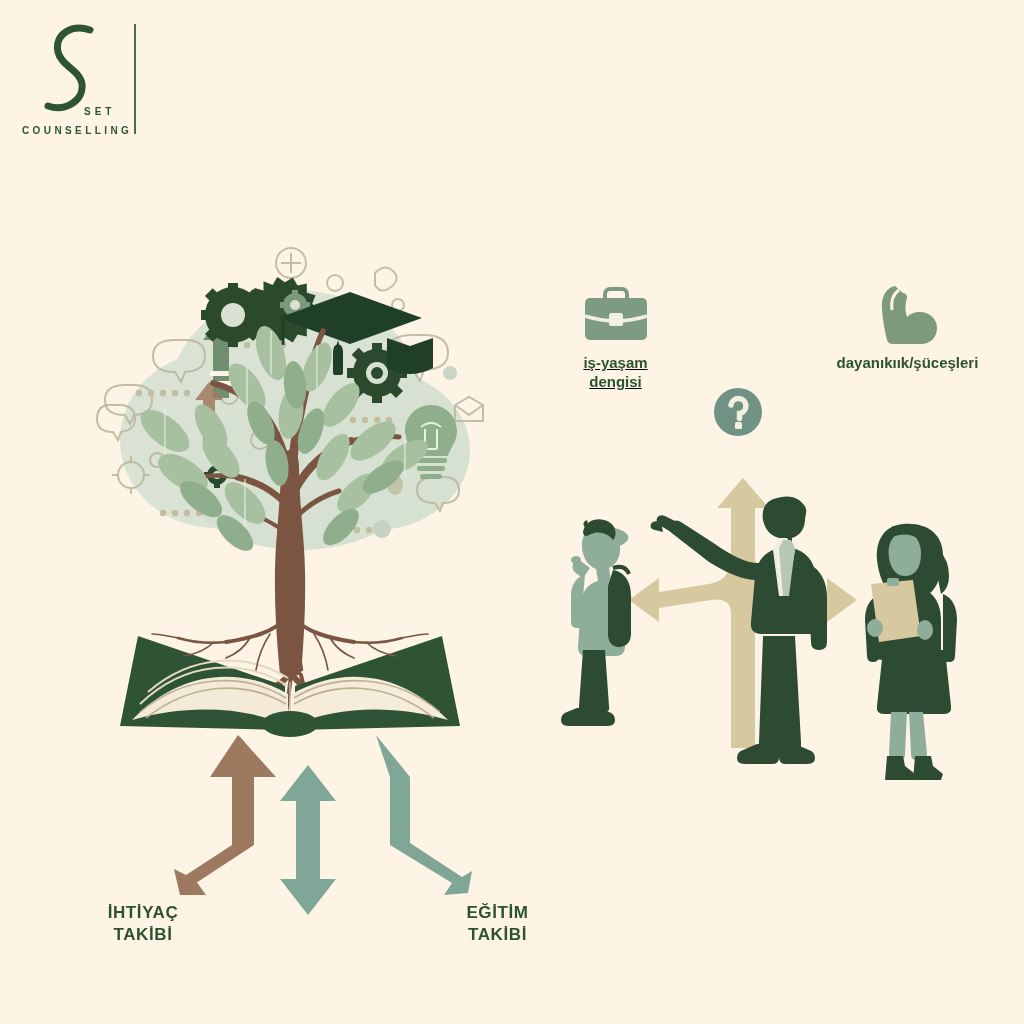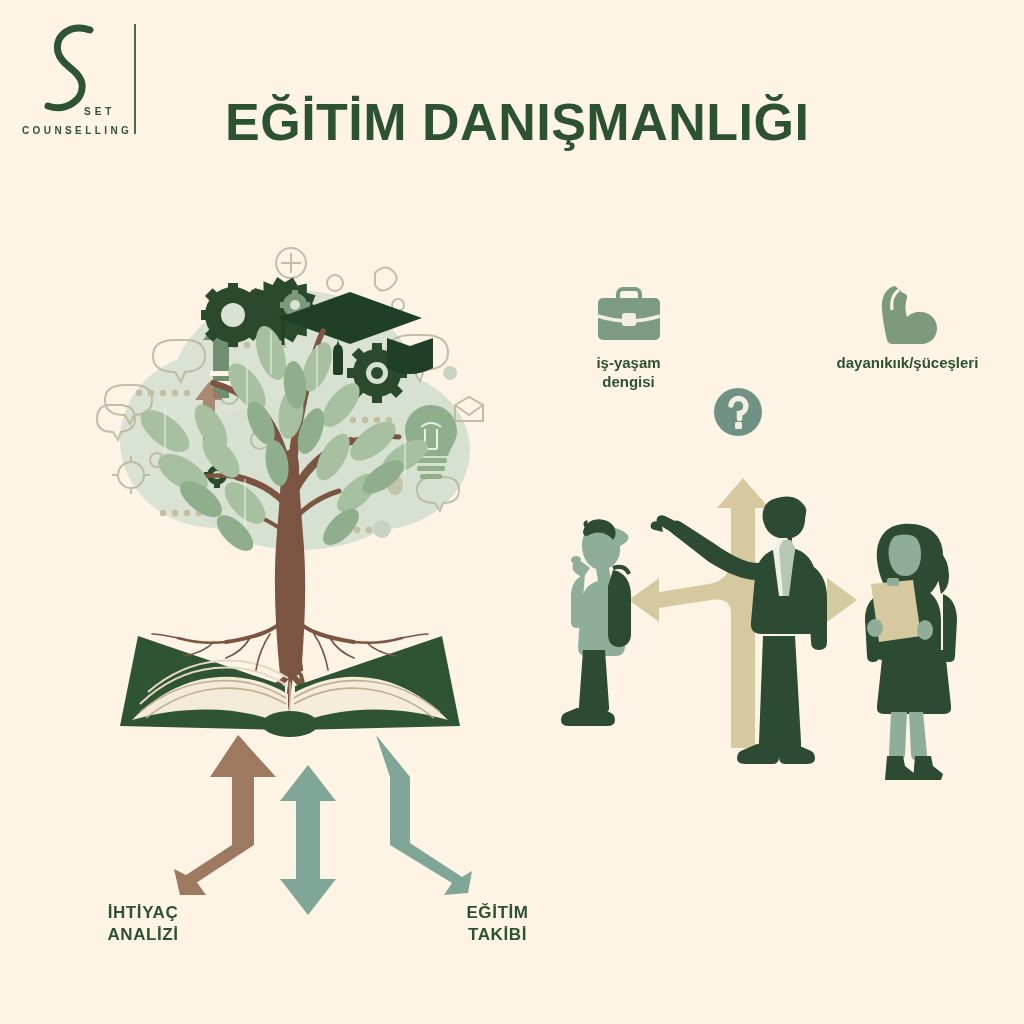--- a/index.html
+++ b/index.html
@@ -47,21 +47,21 @@
   .blabel.b2{left:232px;top:908px;width:200px;}
   .blabel.b3{left:410px;top:902px;width:175px;}
 
   
   .icon-cell{position:absolute;text-align:center;}
   .icon-cell .glyph{display:block;margin:0 auto;}
   .icon-cell .cap{
     display:block;margin-top:7px;color:#2d5233;
     font-size:15px;line-height:19px;font-weight:600;white-space:pre-line;
   }
-  .ic1{left:556px;top:286px;width:145px;}
+  .ic1{left:543px;top:286px;width:145px;text-decoration:underline;}
   .ic2{left:686px;top:286px;width:145px;}
   .ic3{left:800px;top:282px;width:215px;}
   .ic4{left:665px;top:386px;width:145px;}
 
   
   .people{position:absolute;left:555px;top:478px;width:425px;height:305px;}
 </style>
 </head>
 <body style="background: rgb(253, 244, 230);">
 
@@ -69,21 +69,20 @@
 
   <div class="logo-block">
     <svg class="logo-s" viewBox="0 0 70 96">
       <path d="M58 8 C40 2 22 12 26 30 C29 44 48 48 50 62 C52 78 34 90 16 84" fill="none" stroke="#2f5435" stroke-width="7" stroke-linecap="round"></path>
     </svg>
     <div class="logo-set">SET</div>
     <div class="logo-counselling">COUNSELLING</div>
   </div>
   <div class="logo-divider"></div>
 
-  <div class="title">EĞİTİM DANIŞMANLIĞI</div>
 
   <div class="tree-wrap">
     <svg viewBox="0 0 390 500" width="390" height="500">
 
       <g opacity="0.95">
         <ellipse cx="200" cy="150" rx="125" ry="105" fill="#d9e2d2"></ellipse>
         <ellipse cx="120" cy="195" rx="95" ry="88" fill="#d9e2d2"></ellipse>
         <ellipse cx="280" cy="205" rx="95" ry="80" fill="#d6e0d0"></ellipse>
         <ellipse cx="205" cy="230" rx="120" ry="75" fill="#d6e0d0"></ellipse>
       </g>
@@ -332,21 +331,21 @@
       <path d="M110 2 l34 40 h-20 v68 l-58 38 l8 12 l-24 -2 l-4 -22 l10 6 l48 -32 v-68 h-20 z" fill="#9d7a5f"></path>
 
       <path d="M178 30 l28 36 h-16 v78 h16 l-28 36 l-28 -36 h16 v-78 h-16 z" fill="#7fa696"></path>
 
       <path d="M246 0 l34 42 h-20 v68 l62 38 l-8 12 l24 -2 l4 -22 l-10 6 l-52 -34 v-66 h-20 z" fill="#7fa696"></path>
     </svg>
   </div>
 
   <div class="blabel b1">
     <span style="white-space:pre-line">İHTİYAÇ
-ANALİZİ</span>
+TAKİBİ</span>
   </div>
   <div class="blabel b3">
     <span style="white-space:pre-line">EĞİTİM
 TAKİBİ</span>
   </div>
 
   <div class="icon-cell ic1">
     <svg class="glyph" width="74" height="60" viewBox="0 0 74 60">
       <path d="M26 12 v-4 a5 5 0 0 1 5 -5 h12 a5 5 0 0 1 5 5 v4" fill="none" stroke="#7d9a82" stroke-width="4"></path>
       <rect x="6" y="12" width="62" height="42" rx="5" fill="#7d9a82"></rect>

